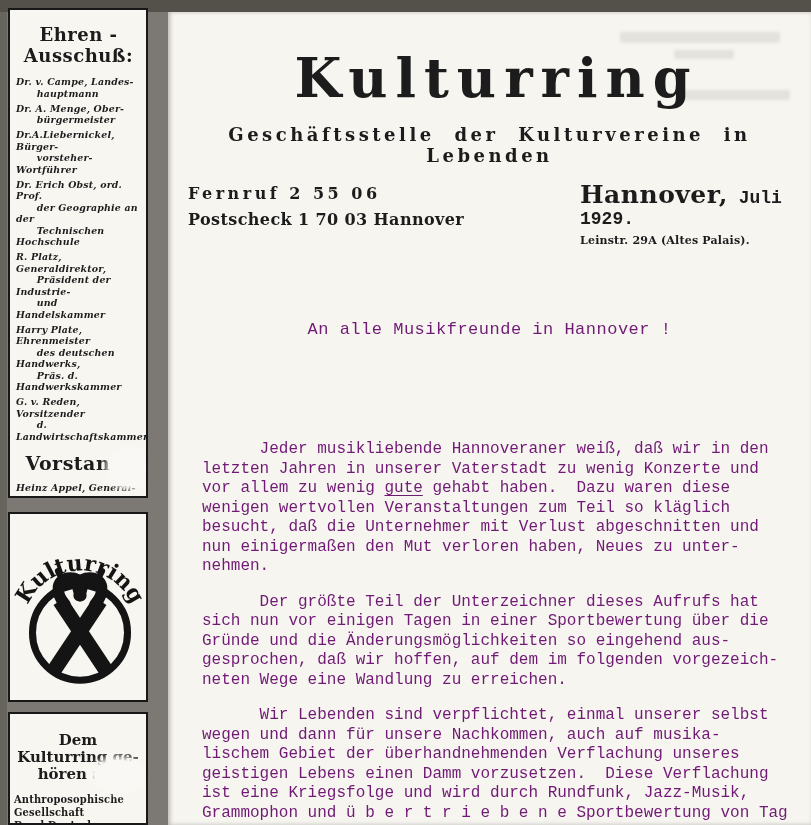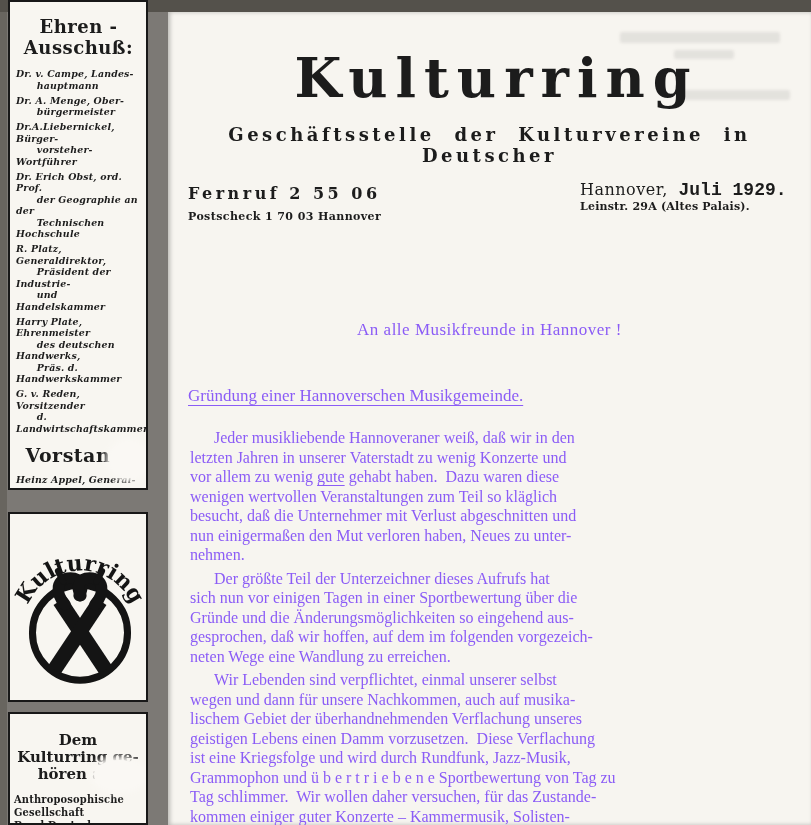--- a/index.html
+++ b/index.html
@@ -5,21 +5,21 @@
   html,body{margin:0;padding:0;background:#8a8783;}
   .canvas{position:relative;width:811px;height:825px;overflow:hidden;
           background:#7c7975;font-family:"DejaVu Serif",serif;color:#1c1c1c;}
   .band-top{position:absolute;left:0;top:0;width:811px;height:12px;background:#54514b;}
   .left-edge{position:absolute;left:0;top:0;width:7px;height:825px;background:#68655f;}
   .main-page{position:absolute;left:168px;top:12px;width:643px;height:813px;
              background:#f7f5f0;box-shadow:inset 2px 0 4px rgba(0,0,0,.25);}
   
   .side-box{position:absolute;left:8px;width:140px;background:#f8f6f1;
             border:2px solid #181818;box-sizing:border-box;overflow:hidden;}
-  .box1{top:0;height:490px;padding:12px 5px 4px 6px;}
+  .box1{top:8px;height:490px;padding:12px 5px 4px 6px;}
   .box2{top:512px;height:190px;padding:6px 4px;}
   .box3{top:712px;height:113px;padding:14px 4px 4px 4px;}
   .side-heading{font-weight:bold;font-size:18px;text-align:center;letter-spacing:.5px;margin:2px 0 10px 0;}
   .side-heading2{font-weight:bold;font-size:19px;text-align:center;letter-spacing:.5px;margin:10px 0 8px 0;}
   .member{font-weight:bold;font-size:10px;line-height:11.5px;margin:0 0 3.5px 0;
           white-space:pre-wrap;letter-spacing:.2px;width:138px;
           transform:scaleX(.94);transform-origin:0 0;}
   .member-list{position:relative;font-style:italic;}
   .mem-heading{font-weight:bold;font-size:15px;line-height:17px;text-align:center;
                white-space:pre-wrap;margin:4px 0 10px 0;}
@@ -28,70 +28,69 @@
   .paper-spot{position:absolute;background:#faf8f4;border-radius:50%;}
   .spot1{left:100px;top:440px;width:38px;height:36px;box-shadow:0 0 6px 4px #faf8f4;}
   .spot2{left:84px;top:46px;width:50px;height:30px;box-shadow:0 0 6px 4px #faf8f4;}
   
   .title{position:absolute;left:0;top:34px;width:100%;text-align:center;
          font-weight:bold;font-size:54px;letter-spacing:8px;padding-left:14px;box-sizing:border-box;}
   .subtitle{position:absolute;left:0;top:112px;width:100%;text-align:center;
             font-weight:bold;font-size:18px;letter-spacing:3.5px;word-spacing:10px;}
   .contact-left{position:absolute;left:20px;top:172px;}
   .phone{font-weight:bold;font-size:16px;letter-spacing:3.5px;}
-  .postal{font-weight:bold;font-size:11px;letter-spacing:.4px;margin-top:7px;}
+  .postal{font-weight:bold;font-size:16px;letter-spacing:.4px;margin-top:7px;}
   .contact-right{position:absolute;left:412px;top:168px;}
-  .city{font-weight:normal;font-size:16px;letter-spacing:.5px;}
+  .city{font-weight:bold;font-size:25px;letter-spacing:.5px;}
   .date{font-family:"Liberation Mono",monospace;font-size:18px;font-weight:bold;}
-  .address{font-weight:bold;font-size:11px;letter-spacing:.2px;}
+  .address{font-weight:bold;font-size:11px;letter-spacing:.2px;margin-top:5px;}
   .ghost{position:absolute;background:rgba(60,60,60,.10);filter:blur(1.5px);border-radius:2px;}
   .ghost1{left:452px;top:20px;width:160px;height:11px;}
   .ghost2{left:506px;top:38px;width:60px;height:9px;}
   .ghost3{left:512px;top:78px;width:110px;height:10px;}
   
-  .tw{font-family:Liberation Serif, serif;color:#8b5cf6;}
+  .tw{font-family:Liberation Mono, monospace;color:#701a75;}
   .salutation{position:absolute;left:0;top:308px;width:100%;text-align:center;
               font-size:17px;letter-spacing:.5px;}
   .section-heading{position:absolute;left:20px;top:374px;font-size:17px;
                    text-decoration:underline;text-underline-offset:4px;}
   .body-text{position:absolute;left:18px;top:412px;width:620px;font-size:16px;line-height:19.5px;}
-  .para{white-space:pre-wrap;margin:4px;}
+  .para{white-space:pre-wrap;margin:16px;}
   .uline{text-decoration:underline;text-underline-offset:3px;}
   
   .logo-svg{display:block;margin:0 auto;}
 </style>
 </head>
 <body>
 
 <div class="canvas">
   <div class="left-edge"></div>
   <div class="band-top"></div>
 
   <div class="main-page">
     <div class="ghost ghost1"></div>
     <div class="ghost ghost2"></div>
     <div class="ghost ghost3"></div>
 
     <div class="title">Kulturring</div>
-    <div class="subtitle">Geschäftsstelle der Kulturvereine in Deutscher</div>
+    <div class="subtitle">Geschäftsstelle der Kulturvereine in Lebenden</div>
 
     <div class="contact-left">
       <div class="phone">Fernruf 2 55 06</div>
       <div class="postal">Postscheck 1 70 03 Hannover</div>
     </div>
 
     <div class="contact-right">
       <div>
         <span class="city">Hannover,</span><span class="date"> Juli 1929.</span>
       </div>
       <div class="address">Leinstr. 29A (Altes Palais).</div>
     </div>
 
     <div class="salutation tw">An alle Musikfreunde in Hannover !</div>
-    <div class="section-heading tw">Gründung einer Hannoverschen Musikgemeinde.</div>
 
     <div class="body-text tw">
       <p class="para"><span>      Jeder musikliebende Hannoveraner weiß, daß wir in den
 letzten Jahren in unserer Vaterstadt zu wenig Konzerte und
 vor allem zu wenig </span><span class="uline">gute</span><span> gehabt haben.  Dazu waren diese
 wenigen wertvollen Veranstaltungen zum Teil so kläglich
 besucht, daß die Unternehmer mit Verlust abgeschnitten und
 nun einigermaßen den Mut verloren haben, Neues zu unter-
 nehmen.</span></p>
       <p class="para">      Der größte Teil der Unterzeichner dieses Aufrufs hat

